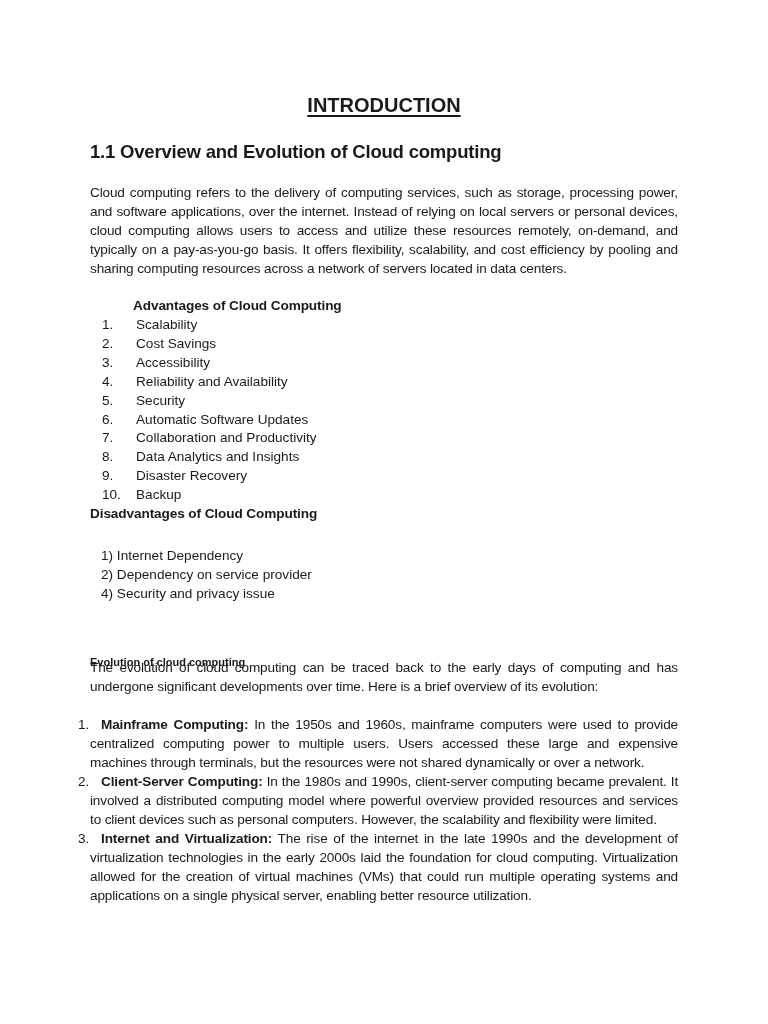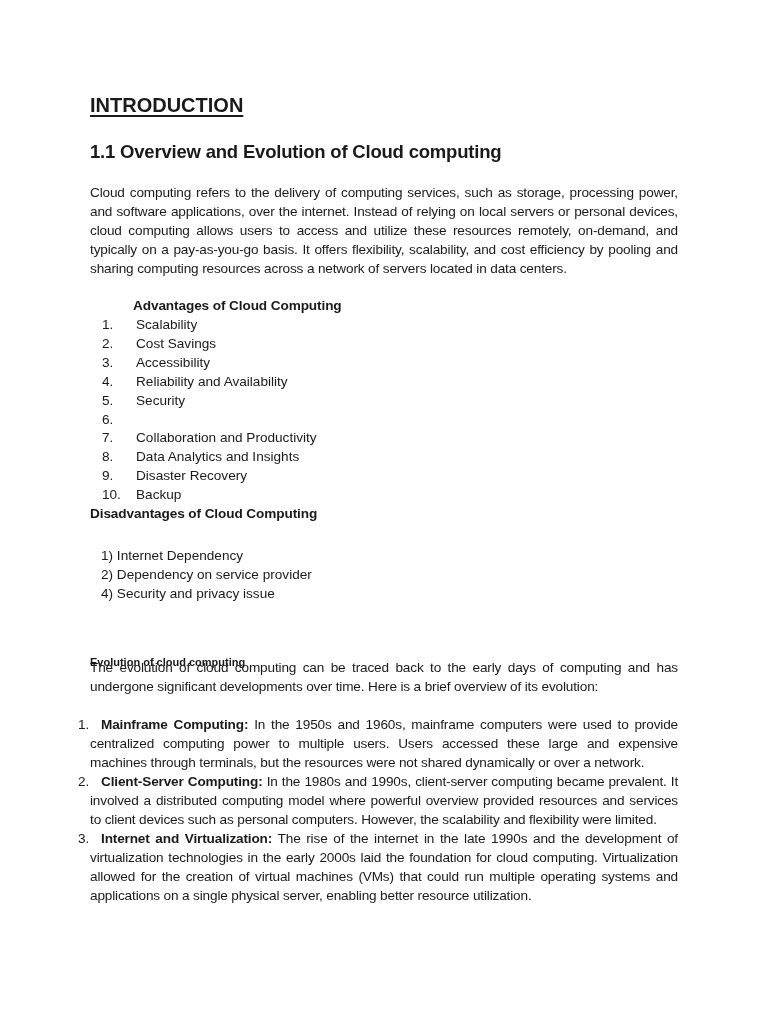--- a/index.html
+++ b/index.html
@@ -1,19 +1,19 @@
 <!DOCTYPE html>
 <html><head>
 <meta charset="utf-8">
 <style>
   html, body { margin: 0; padding: 0; background: #ffffff; }
   body { width: 768px; height: 1024px; position: relative; overflow: hidden;
          font-family: "Liberation Sans", "DejaVu Sans", sans-serif; color: #1a1a1a; }
   .page { position: absolute; left: 90px; top: 0; width: 588px; }
-  .title { position: absolute; left: 0; top: 94px; width: 588px; 
+  .title { position: absolute; left: 0; top: 94px; width: 588px; text-align: center;
            font-size: 20px; font-weight: bold; }
   .title span { text-decoration: underline; text-underline-offset: 3px; }
   .h1 { position: absolute; left: 0; top: 141px; font-size: 18.5px; font-weight: bold; letter-spacing: -0.2px; }
   .para { position: absolute; left: 0; width: 588px; font-size: 13.6px; line-height: 19px;
           text-align: justify; letter-spacing: -0.15px; }
   .para-last { text-align-last: left; }
   .intro { top: 183px; }
   .sub { position: absolute; left: 0; font-size: 13.6px; font-weight: bold; letter-spacing: -0.1px; }
   .adv-h { top: 298px; margin-left: 43px; }
   .dis-h { top: 506px; }
@@ -59,20 +59,21 @@
     <li>
         <span class="num"><span>4.</span></span>
         <span class="lbl">Reliability and Availability</span>
       </li>
     <li>
         <span class="num"><span>5.</span></span>
         <span class="lbl">Security</span>
       </li>
     <li>
         <span class="num"><span>6.</span></span>
+        <span class="lbl">Automatic Software Updates</span>
       </li>
     <li>
         <span class="num"><span>7.</span></span>
         <span class="lbl">Collaboration and Productivity</span>
       </li>
     <li>
         <span class="num"><span>8.</span></span>
         <span class="lbl">Data Analytics and Insights</span>
       </li>
     <li>

